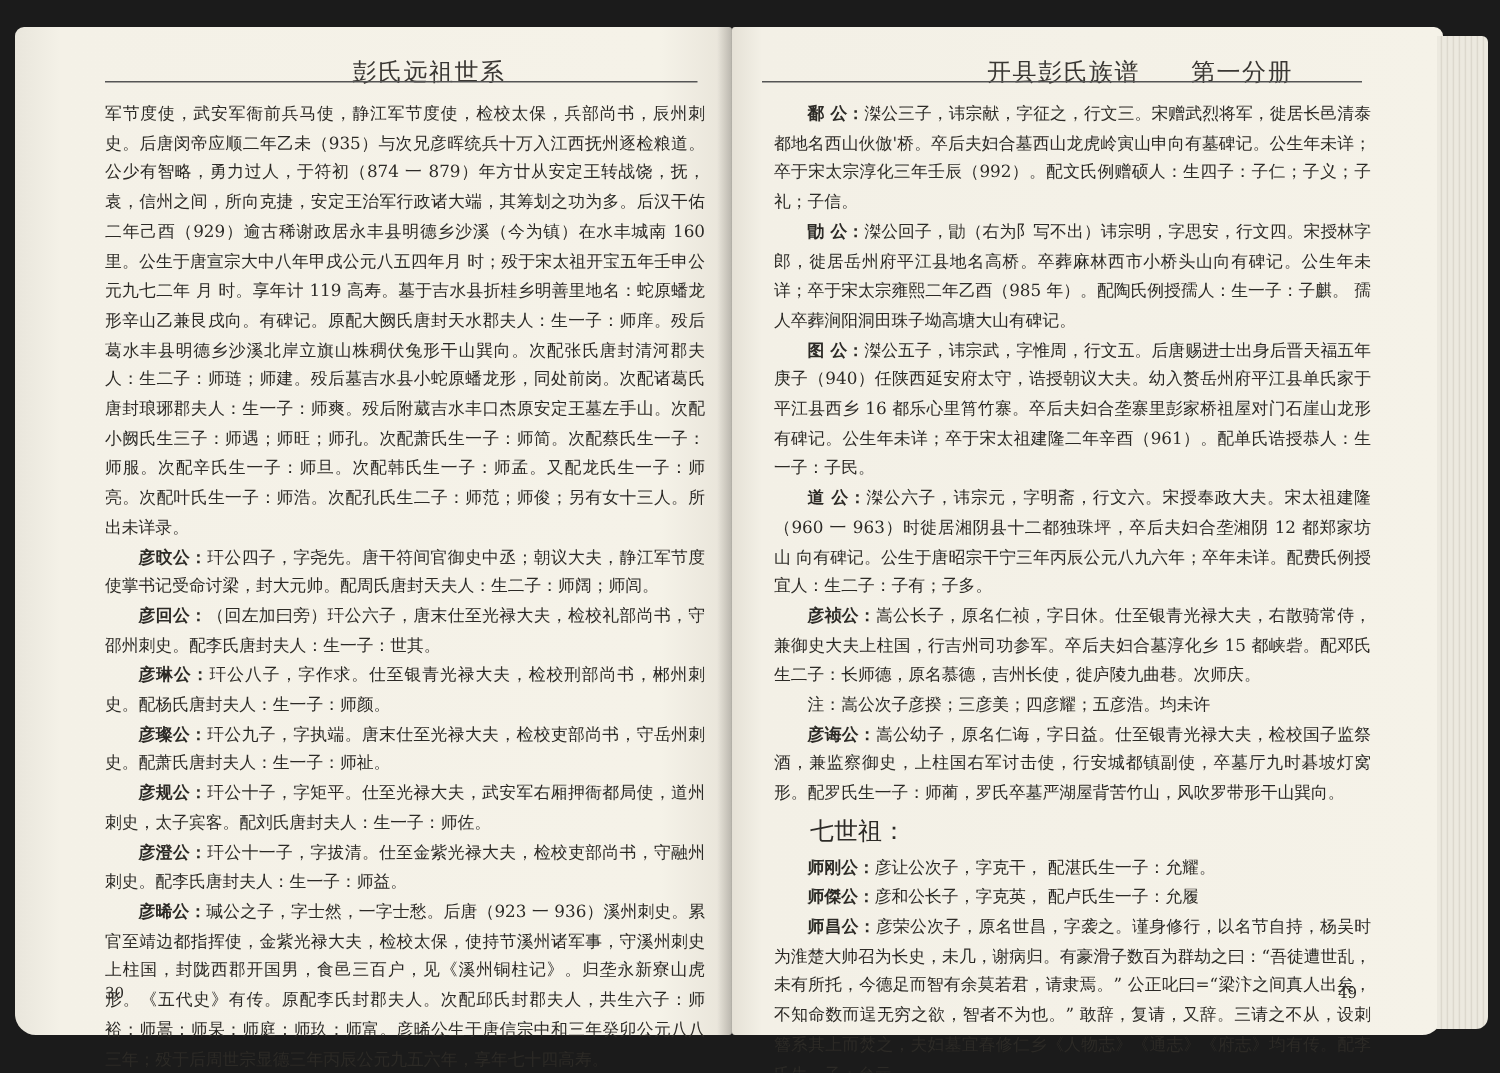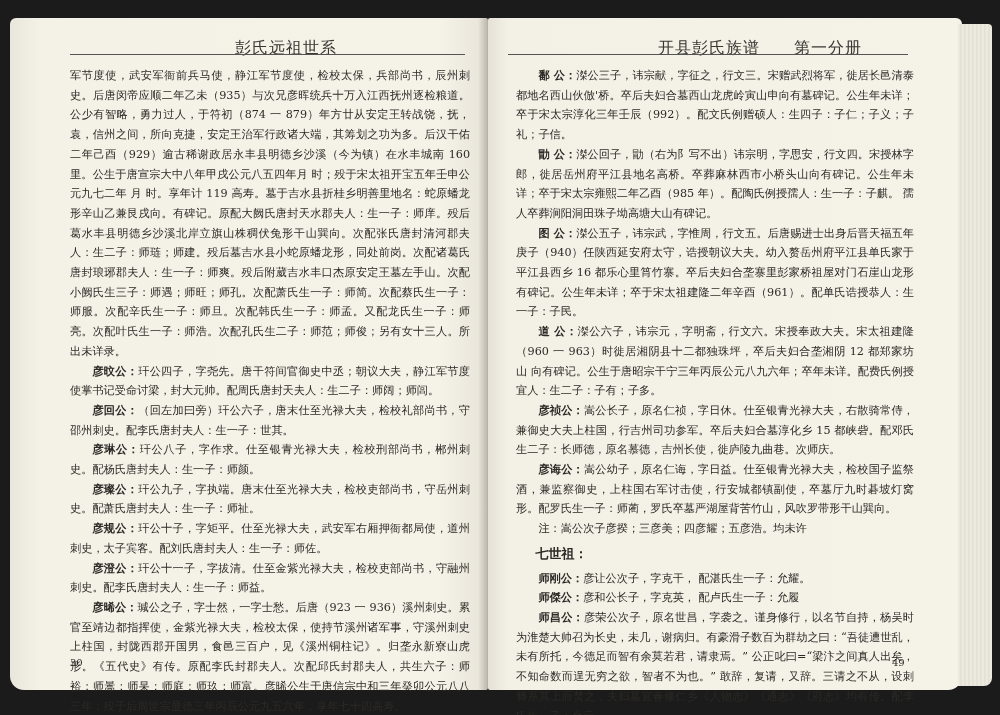--- a/index.html
+++ b/index.html
@@ -35,21 +35,21 @@
   .page.right .rule { left:20px; width:400px; }
   .body {
     position:absolute; top:48px; font-size:11.2px; line-height:19.7px;
     text-align:justify;
   }
   .page.left .body { left:60px; width:400px; }
   .page.right .body { left:28px; width:398px; }
   .para { text-indent:2em; margin:0; }
   .para.noindent { text-indent:0; }
   .name { font-weight:bold; }
-  .section-title { font-size:13px; margin:5px 0 5px 1.5em; font-weight:bold; }
+  .section-title { font-size:16px; margin:5px 0 5px 1.5em; font-weight:normal; }
   .pagenum { position:absolute; font-size:10px; bottom:22px; }
   .page.left .pagenum { left:60px; }
   .page.right .pagenum { left:404px; }
 </style>
 </head>
 <body>
 
 <div class="page left">
   <div class="header">彭氏远祖世系</div>
   <div class="rule"></div>
@@ -73,22 +73,22 @@
 <div class="page right">
   <div class="header">开县彭氏族谱　　第一分册</div>
   <div class="rule"></div>
   <div class="body">
     <div id="right-entries-before">
         <p class="para"><span class="name">鄱 公：</span><span>滐公三子，讳宗献，字征之，行文三。宋赠武烈将军，徙居长邑清泰都地名西山伙倣'桥。卒后夫妇合墓西山龙虎岭寅山申向有墓碑记。公生年未详； 卒于宋太宗淳化三年壬辰（992）。配文氏例赠硕人：生四子：子仁；子义；子礼；子信。</span></p>
         <p class="para"><span class="name">勖 公：</span><span>滐公回子，勖（右为阝写不出）讳宗明，字思安，行文四。宋授林字郎，徙居岳州府平江县地名高桥。卒葬麻林西市小桥头山向有碑记。公生年未详；卒于宋太宗雍熙二年乙酉（985 年）。配陶氏例授孺人：生一子：子麒。 孺人卒葬涧阳洞田珠子坳高塘大山有碑记。</span></p>
         <p class="para"><span class="name">图 公：</span><span>滐公五子，讳宗武，字惟周，行文五。后唐赐进士出身后晋天福五年庚子（940）任陕西延安府太守，诰授朝议大夫。幼入赘岳州府平江县单氏家于平江县西乡 16 都乐心里筲竹寨。卒后夫妇合垄寨里彭家桥祖屋对门石崖山龙形有碑记。公生年未详；卒于宋太祖建隆二年辛酉（961）。配单氏诰授恭人：生一子：子民。</span></p>
         <p class="para"><span class="name">道 公：</span><span>滐公六子，讳宗元，字明斋，行文六。宋授奉政大夫。宋太祖建隆（960 一 963）时徙居湘阴县十二都独珠坪，卒后夫妇合垄湘阴 12 都郑家坊 山 向有碑记。公生于唐昭宗干宁三年丙辰公元八九六年；卒年未详。配费氏例授宜人：生二子：子有；子多。</span></p>
         <p class="para"><span class="name">彦祯公：</span><span>嵩公长子，原名仁祯，字日休。仕至银青光禄大夫，右散骑常侍，兼御史大夫上柱国，行吉州司功参军。卒后夫妇合墓淳化乡 15 都峡砦。配邓氏生二子：长师德，原名慕德，吉州长使，徙庐陵九曲巷。次师庆。</span></p>
+        <p class="para"><span class="">注：</span><span>嵩公次子彦揆；三彦美；四彦耀；五彦浩。均未许</span></p>
         <p class="para"><span class="name">彦诲公：</span><span>嵩公幼子，原名仁诲，字日益。仕至银青光禄大夫，检校国子监祭酒，兼监察御史，上柱国右军讨击使，行安城都镇副使，卒墓厅九时碁坡灯窝形。配罗氏生一子：师蔺，罗氏卒墓严湖屋背苦竹山，风吹罗带形干山巽向。</span></p>
-        <p class="para"><span class="">注：</span><span>嵩公次子彦揆；三彦美；四彦耀；五彦浩。均未许</span></p>
       </div>
     <div class="section-title">七世祖：</div>
     <div id="right-entries-after">
         <p class="para"><span class="name">师刚公：</span><span>彦让公次子，字克干， 配湛氏生一子：允耀。</span></p>
         <p class="para"><span class="name">师傑公：</span><span>彦和公长子，字克英， 配卢氏生一子：允履</span></p>
         <p class="para"><span class="name">师昌公：</span><span>彦荣公次子，原名世昌，字袭之。谨身修行，以名节自持，杨吴时为淮楚大帅召为长史，未几，谢病归。有豪滑子数百为群劫之曰：“吾徒遭世乱，未有所托，今德足而智有余莫若君，请隶焉。” 公正叱曰=“梁汴之间真人出矣，不知命数而逞无穷之欲，智者不为也。” 敢辞，复请，又辞。三请之不从，设刺簪系其上而焚之，夫妇墓宜春修仁乡《人物志》《通志》《府志》均有传。配李氏生一子：允元。</span></p>
       </div>
   </div>
   <div class="pagenum">49</div>
 </div>

